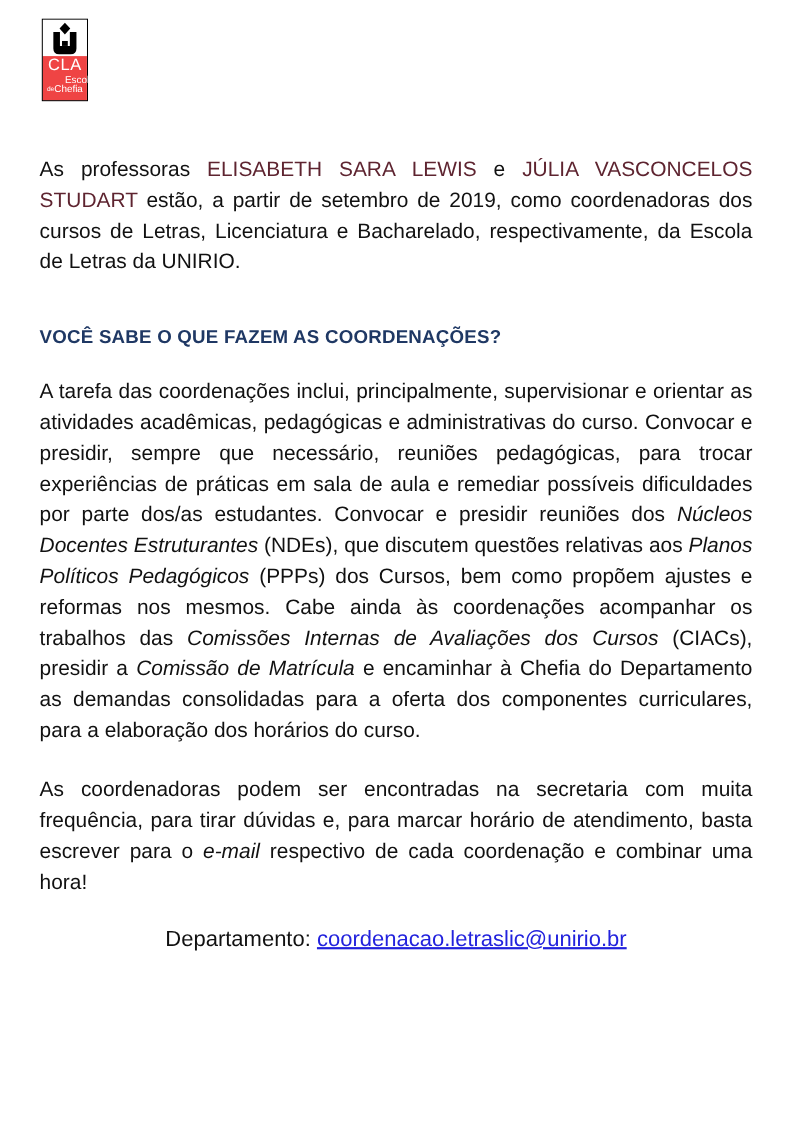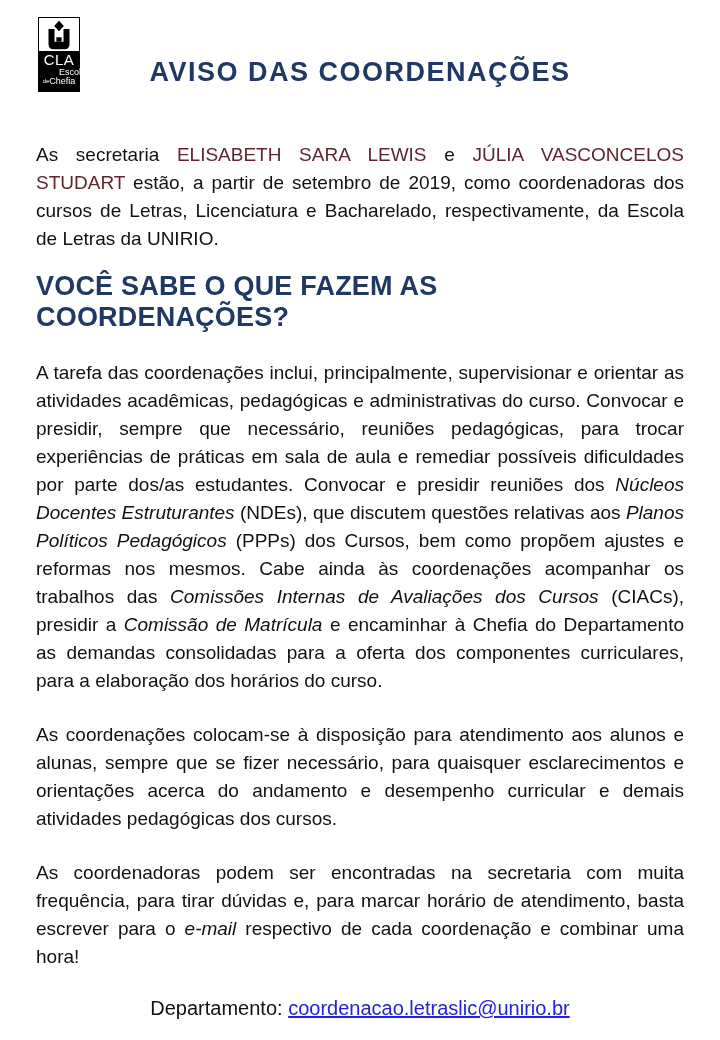--- a/index.html
+++ b/index.html
@@ -16,43 +16,43 @@
   .header { position: relative; height: 100px; }
   .logo {
     position: absolute; left: 2px; top: 2px;
     width: 40px; border: 1px solid #000;
   }
   .logo-top {
     background: #fff; height: 33px;
     display: flex; align-items: center; justify-content: center;
   }
   .logo-bottom {
-    background: #000000; color: #fff; text-align: center;
+    background: #ef4444; color: #fff; text-align: center;
     padding: 1px 0 4px 0; line-height: 1.05;
   }
   .logo-cla { font-size: 15px; letter-spacing: 0.5px; }
   .logo-escola { font-size: 9px; padding-left: 20px; }
   .logo-letras { font-size: 9px; }
   .logo-de { font-size: 6px; vertical-align: 1px; }
   .title {
     margin: 0; padding-top: 42px;
     text-align: center;
     font-size: 27px; font-weight: bold; letter-spacing: 1.5px;
     color: #1F3864;
   }
 
   
   .body-p {
     margin: 26px 0 0 0;
     font-size: 19px; line-height: 28px;
     text-align: justify;
   }
   .section-heading {
-    margin: 18px 0 0 0;
-    font-size: 27px; font-weight: bold;
+    margin: 44px 0 0 0;
+    font-size: 17px; font-weight: bold;
     color: #1F3864;
     letter-spacing: 0.2px;
   }
   .maroon { font-weight: normal; color: #5E2430; }
   .ital { font-style: italic; }
 
   
   .contacts { margin-top: 20px; text-align: center; font-size: 20px; line-height: 35px; }
   .contact-line { white-space: nowrap; }
   .contact-link { color: #2222DD; text-decoration: underline; cursor: pointer; }
@@ -70,31 +70,29 @@
           <path d="M6 12 L14 12 L14 29 L26 29 L26 12 L34 12 L34 32 Q34 39 27 39 L13 39 Q6 39 6 32 Z" fill="#000"></path>
           <rect x="16.5" y="23" width="7" height="6" fill="#000"></rect>
         </svg>
       </div>
       <div class="logo-bottom">
         <div class="logo-cla">CLA</div>
         <div class="logo-escola">Escola</div>
         <div class="logo-letras"><span class="logo-de">de</span><span>Chefia</span></div>
       </div>
     </div>
-    <h1 class="title">AVISO DAS COORDENAÇÕES</h1>
   </div>
 
-  <p class="body-p"><span>As secretaria </span><span class="maroon">ELISABETH SARA LEWIS</span><span> e </span><span class="maroon">JÚLIA VASCONCELOS STUDART</span><span> estão, a partir de setembro de 2019, como coordenadoras dos cursos de Letras, Licenciatura e Bacharelado, respectivamente, da Escola de Letras da UNIRIO.</span></p>
+  <p class="body-p"><span>As professoras </span><span class="maroon">ELISABETH SARA LEWIS</span><span> e </span><span class="maroon">JÚLIA VASCONCELOS STUDART</span><span> estão, a partir de setembro de 2019, como coordenadoras dos cursos de Letras, Licenciatura e Bacharelado, respectivamente, da Escola de Letras da UNIRIO.</span></p>
 
   <h2 class="section-heading">VOCÊ SABE O QUE FAZEM AS COORDENAÇÕES?</h2>
 
   <p class="body-p"><span>A tarefa das coordenações inclui, principalmente, supervisionar e orientar as atividades acadêmicas, pedagógicas e administrativas do curso. Convocar e presidir, sempre que necessário, reuniões pedagógicas, para trocar experiências de práticas em sala de aula e remediar possíveis dificuldades por parte dos/as estudantes. Convocar e presidir reuniões dos </span><span class="ital">Núcleos Docentes Estruturantes</span><span> (NDEs), que discutem questões relativas aos </span><span class="ital">Planos Políticos Pedagógicos</span><span> (PPPs) dos Cursos, bem como propõem ajustes e reformas nos mesmos. Cabe ainda às coordenações acompanhar os trabalhos das </span><span class="ital">Comissões Internas de Avaliações dos Cursos</span><span> (CIACs), presidir a </span><span class="ital">Comissão de Matrícula</span><span> e encaminhar à Chefia do Departamento as demandas consolidadas para a oferta dos componentes curriculares, para a elaboração dos horários do curso.</span></p>
 
 
-  <p class="body-p">As coordenações colocam-se à disposição para atendimento aos alunos e alunas, sempre que se fizer necessário, para quaisquer esclarecimentos e orientações acerca do andamento e desempenho curricular e demais atividades pedagógicas dos cursos.</p>
 
   <p class="body-p"><span>As coordenadoras podem ser encontradas na secretaria com muita frequência, para tirar dúvidas e, para marcar horário de atendimento, basta escrever para o </span><span class="ital">e-mail</span><span> respectivo de cada coordenação e combinar uma hora!</span></p>
 
   <div class="contacts">
     <div class="contact-line"><span>Departamento: </span><a class="contact-link">coordenacao.letraslic@unirio.br</a></div>
 
   </div>
 
 </div>
 

